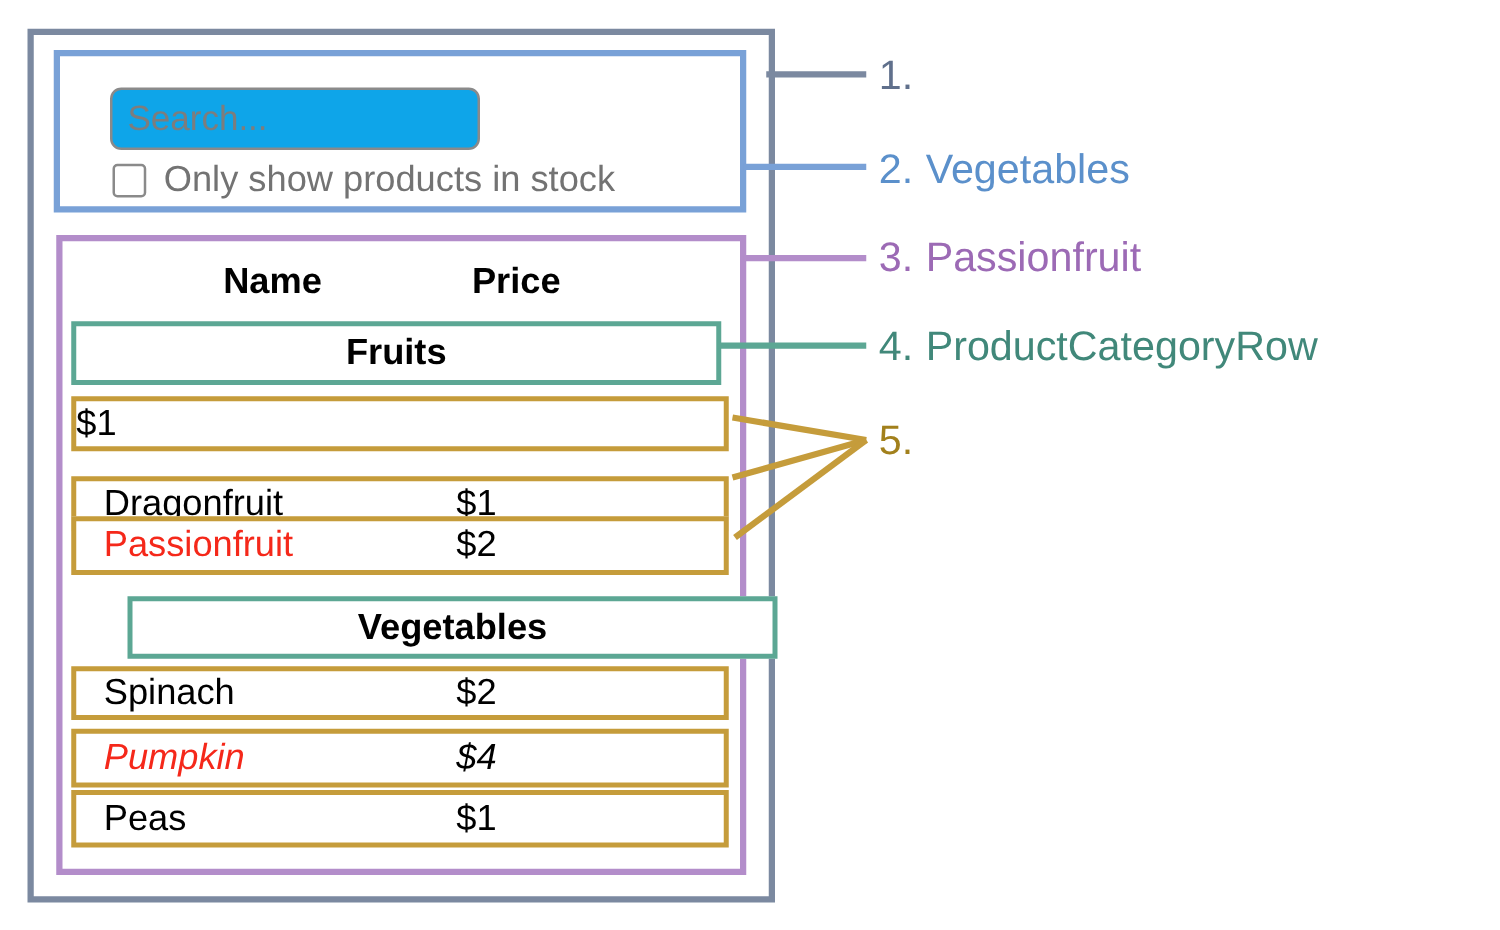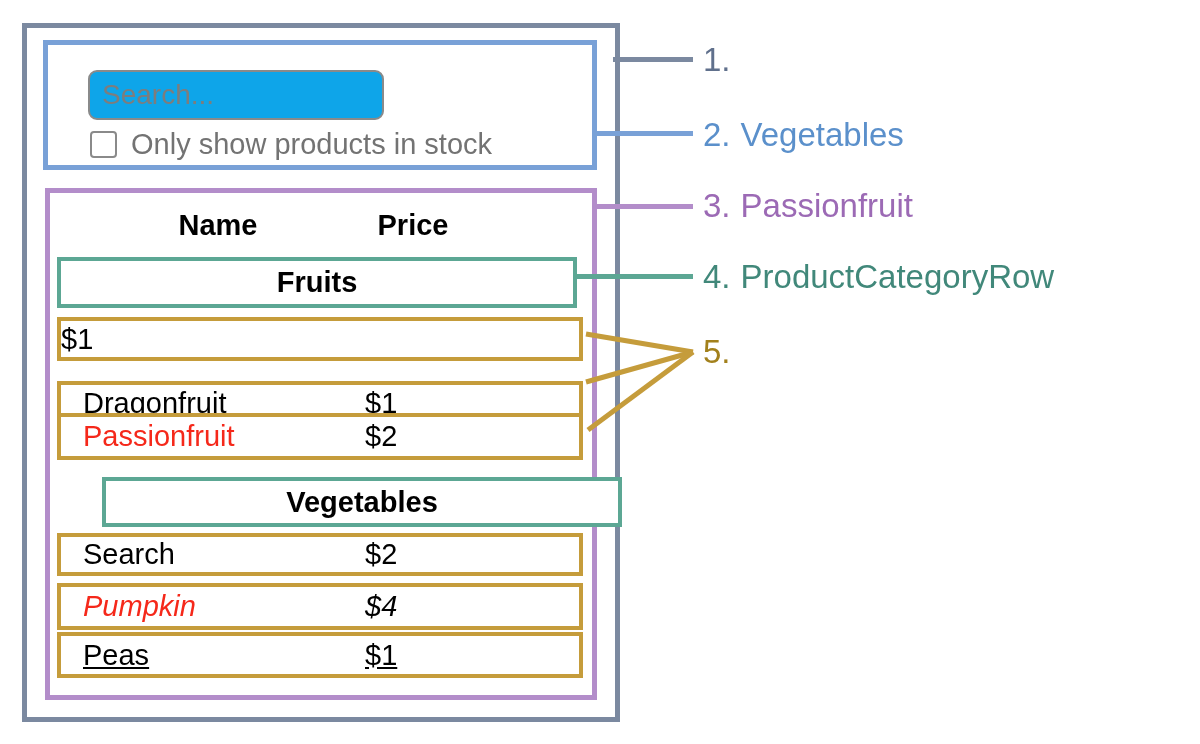--- a/index.html
+++ b/index.html
@@ -122,28 +122,28 @@
   <div class="abs prow" style="top:220px; height:47px;">
     <span class="pname red-text">Passionfruit</span>
     <span class="pprice">$2</span>
   </div>
 
   <div class="abs category-row" style="top:284px; height:50px;margin-left:45px;">
     <span>Vegetables</span>
   </div>
 
   <div class="abs prow" style="top:340px; height:43px;">
-    <span class="pname">Search</span>
+    <span class="pname">Spinach</span>
     <span class="pprice">$2</span>
   </div>
   <div class="abs prow" style="top:390px; height:47px;font-style:italic;">
     <span class="pname red-text">Pumpkin</span>
     <span class="pprice">$4</span>
   </div>
-  <div class="abs prow" style="top:439px; height:46px;text-decoration:underline;">
+  <div class="abs prow" style="top:439px; height:46px;">
     <span class="pname">Peas</span>
     <span class="pprice">$1</span>
   </div>
 </div>
 
 <div class="abs hline line-1"></div>
 <div class="abs hline line-2"></div>
 <div class="abs hline line-3"></div>
 <div class="abs hline line-4"></div>
 

